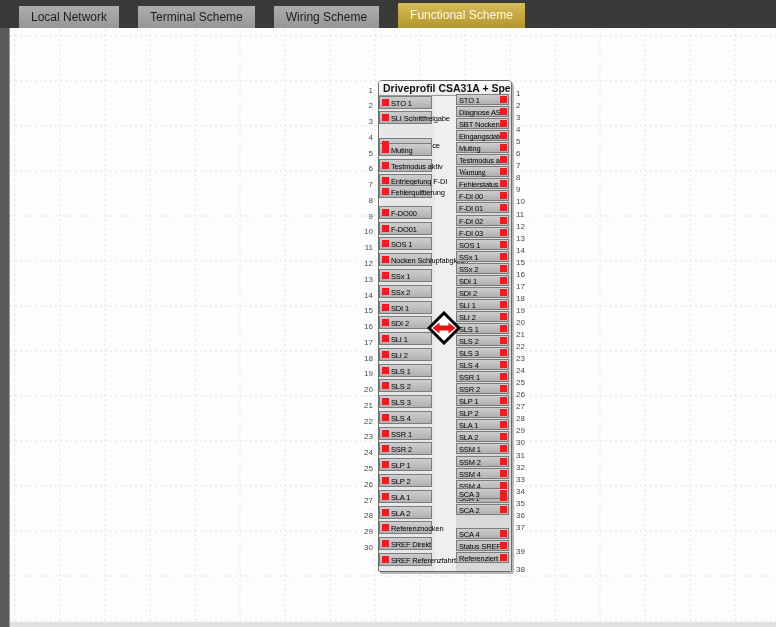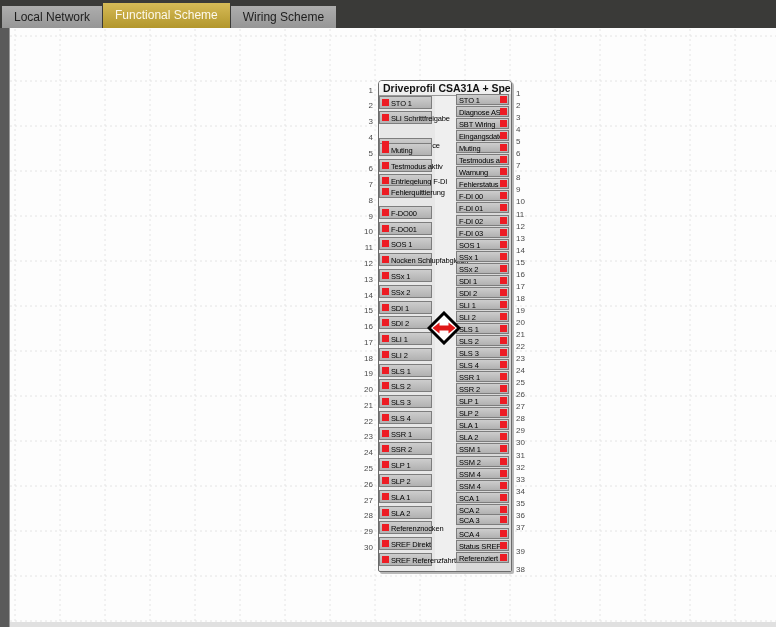--- a/index.html
+++ b/index.html
@@ -1,21 +1,21 @@
 <!DOCTYPE html>
 <html style="--tab-gold: #b2962c; --pin-red: #ed1c24; --status-green: #22c93e; --status-magenta: #e242ad; --grid-line: #e4e4e4;"><head>
 <meta charset="utf-8">
 <style>
   html,body{margin:0;padding:0;background:#888;}
   .stage{position:relative;width:776px;height:627px;background:#fdfdfd;
          font-family:"Liberation Sans",sans-serif;overflow:hidden;}
 
   
   .tab-bar{position:absolute;left:0;top:0;width:776px;height:28px;background:#3a3a38;
-           display:flex;align-items:flex-end;padding-left:2px;box-sizing:border-box;gap:1px;}
+           display:flex;align-items:flex-end;padding-left:19px;box-sizing:border-box;gap:19px;}
   .tab{height:22px;line-height:22px;padding:0 12px;font-size:12px;color:#1d1d1d;
        background:linear-gradient(#adadad,#969696);white-space:nowrap;cursor:pointer;}
   .tab.active{height:25px;line-height:25px;background:linear-gradient(#d6bb57,var(--tab-gold));
        color:#fdf9ec;}
 
   
   .canvas{position:absolute;left:0;top:28px;width:776px;height:599px;background:#fdfdfd;}
   .grid{position:absolute;left:0;top:0;width:776px;height:627px;z-index:0;}
   .left-edge{position:absolute;left:0;top:28px;width:9px;height:599px;background:#5a5a5a;
              border-right:1px solid #9a9a9a;z-index:3;}
@@ -62,22 +62,23 @@
 
   .diamond-handle{position:absolute;left:427px;top:311px;z-index:5;}
 </style>
 </head>
 <body>
 
 <div class="stage">
 
   <div class="tab-bar">
       <div class="tab">Local Network</div>
+      <div class="tab">Terminal Scheme</div>
+      <div class="tab">Wiring Scheme</div>
       <div class="tab active">Functional Scheme</div>
-      <div class="tab">Wiring Scheme</div>
     </div>
 
   <div class="canvas"></div>
   <svg class="grid" width="776" height="627">
       <line x1="15" y1="29" x2="15" y2="621" stroke="#e4e4e4" stroke-width="1" stroke-dasharray="2 3"></line>
       <line x1="60" y1="29" x2="60" y2="621" stroke="#e4e4e4" stroke-width="1" stroke-dasharray="2 3"></line>
       <line x1="105" y1="29" x2="105" y2="621" stroke="#e4e4e4" stroke-width="1" stroke-dasharray="2 3"></line>
       <line x1="150" y1="29" x2="150" y2="621" stroke="#e4e4e4" stroke-width="1" stroke-dasharray="2 3"></line>
       <line x1="195" y1="29" x2="195" y2="621" stroke="#e4e4e4" stroke-width="1" stroke-dasharray="2 3"></line>
       <line x1="240" y1="29" x2="240" y2="621" stroke="#e4e4e4" stroke-width="1" stroke-dasharray="2 3"></line>
@@ -273,39 +274,39 @@
         <div class="pin-label">STO 1</div>
       </div>
       <div class="pin-num r" style="left: 516px; top: 89px;">1</div>
       <div class="pin-box r" style="left: 456px; top: 106px;">
         <div class="pin-sq"></div>
         <div class="pin-label">Diagnose ASF</div>
       </div>
       <div class="pin-num r" style="left: 516px; top: 101px;">2</div>
       <div class="pin-box r" style="left: 456px; top: 118px;">
         <div class="pin-sq"></div>
-        <div class="pin-label">SBT Wiring</div>
+        <div class="pin-label">SBT Nocken</div>
       </div>
       <div class="pin-num r" style="left: 516px; top: 113px;">3</div>
       <div class="pin-box r" style="left: 456px; top: 130px;">
         <div class="pin-sq"></div>
         <div class="pin-label">Eingangsdaten gültig</div>
       </div>
       <div class="pin-num r" style="left: 516px; top: 125px;">4</div>
       <div class="pin-box r" style="left: 456px; top: 142px;">
         <div class="pin-sq"></div>
         <div class="pin-label">Muting</div>
       </div>
       <div class="pin-num r" style="left: 516px; top: 137px;">5</div>
       <div class="pin-box r" style="left: 456px; top: 154px;">
         <div class="pin-sq"></div>
         <div class="pin-label">Testmodus aktiv</div>
       </div>
       <div class="pin-num r" style="left: 516px; top: 149px;">6</div>
-      <div class="pin-box r" style="left: 456px; top: 166px;">
+      <div class="pin-box r" style="left: 456px; top: 166px; font-family: Liberation Serif, serif;">
         <div class="pin-sq"></div>
         <div class="pin-label">Warnung</div>
       </div>
       <div class="pin-num r" style="left: 516px; top: 161px;">7</div>
       <div class="pin-box r" style="left: 456px; top: 178px;">
         <div class="pin-sq"></div>
         <div class="pin-label">Fehlerstatus</div>
       </div>
       <div class="pin-num r" style="left: 516px; top: 173px;">8</div>
       <div class="pin-box r" style="left: 456px; top: 190px;">
@@ -436,21 +437,21 @@
       <div class="pin-box r" style="left: 456px; top: 492px;">
         <div class="pin-sq"></div>
         <div class="pin-label">SCA 1</div>
       </div>
       <div class="pin-num r" style="left: 516px; top: 487px;">34</div>
       <div class="pin-box r" style="left: 456px; top: 504px;">
         <div class="pin-sq"></div>
         <div class="pin-label">SCA 2</div>
       </div>
       <div class="pin-num r" style="left: 516px; top: 499px;">35</div>
-      <div class="pin-box r" style="left: 456px; top: 488px; margin-top: 26px;">
+      <div class="pin-box r" style="left: 456px; top: 488px;">
         <div class="pin-sq"></div>
         <div class="pin-label">SCA 3</div>
       </div>
       <div class="pin-num r" style="left: 516px; top: 511px;">36</div>
       <div class="pin-box r" style="left: 456px; top: 528px;">
         <div class="pin-sq"></div>
         <div class="pin-label">SCA 4</div>
       </div>
       <div class="pin-num r" style="left: 516px; top: 523px;">37</div>
       <div class="pin-box r" style="left: 456px; top: 540px;">

